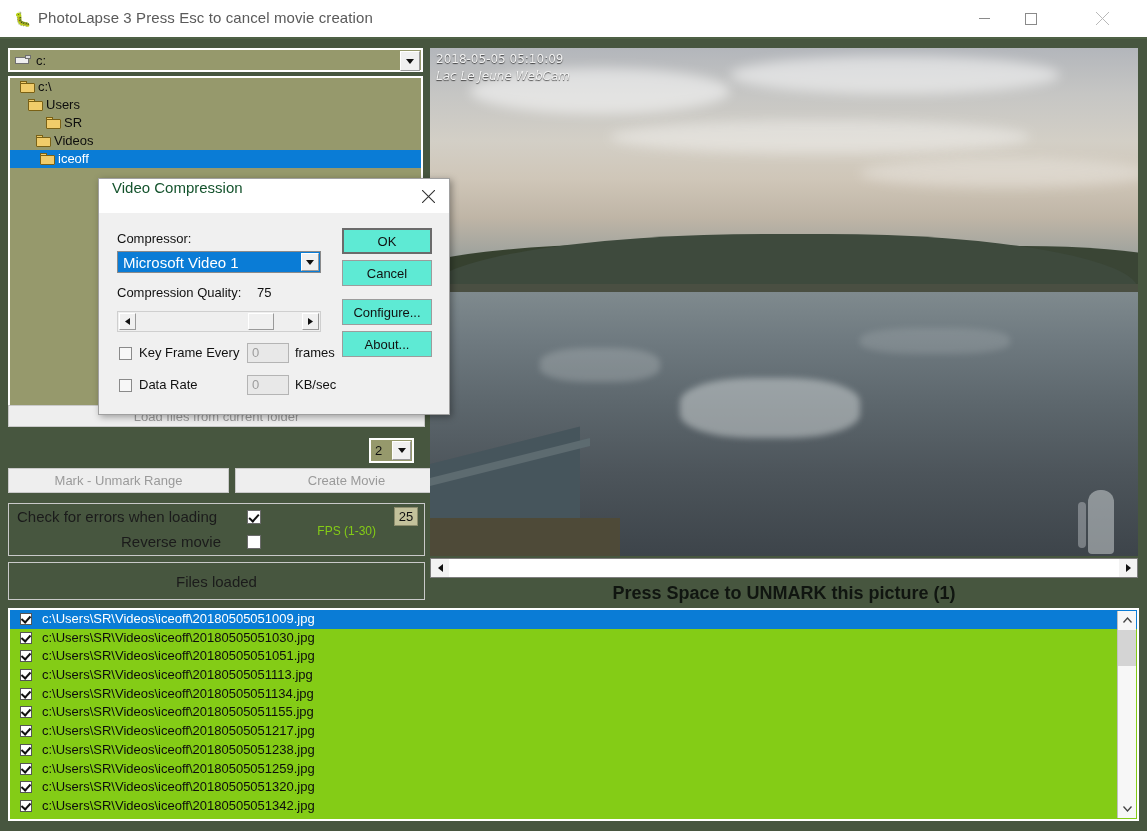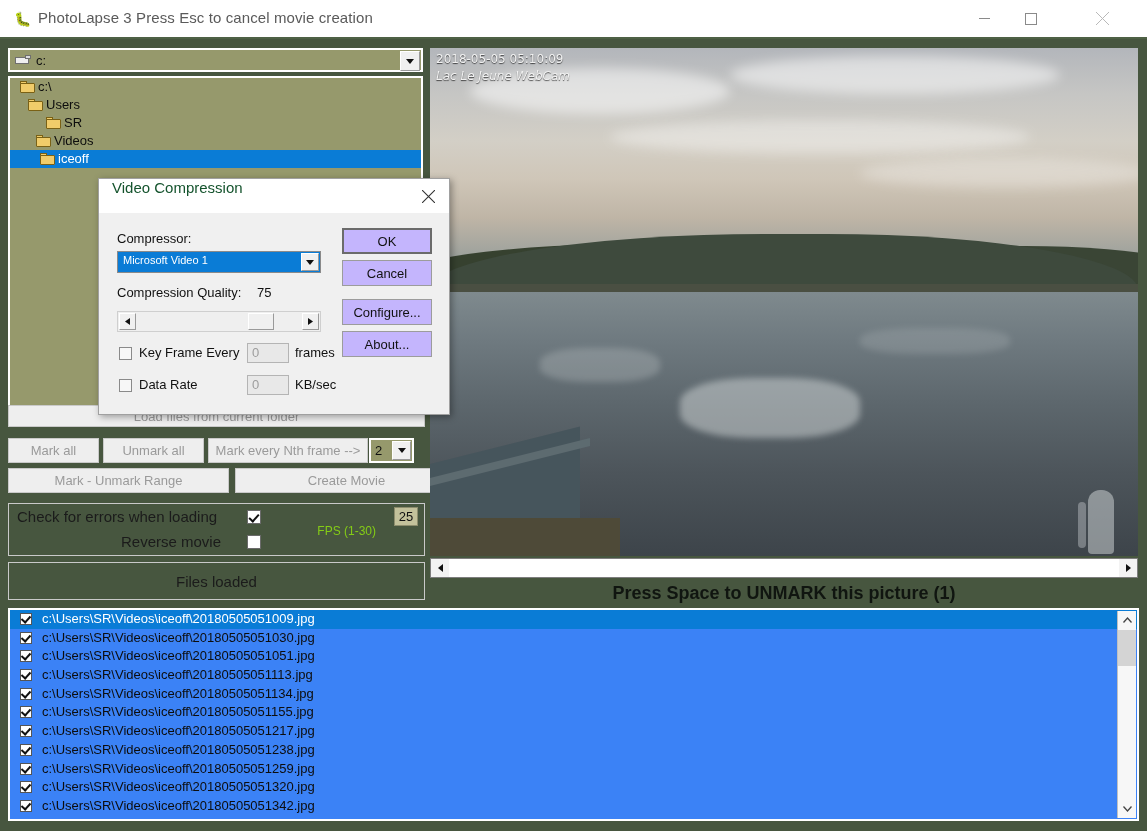--- a/index.html
+++ b/index.html
@@ -71,47 +71,47 @@
   .post{position:absolute;right:24px;bottom:2px;width:26px;height:64px;background:rgba(200,205,208,.55);border-radius:12px 12px 4px 4px;filter:blur(.4px);}
   .post2{position:absolute;right:52px;bottom:8px;width:8px;height:46px;background:rgba(190,196,200,.45);border-radius:4px;}
   .ov{position:absolute;left:6px;font-size:12px;color:#f2f2f2;font-family:"DejaVu Sans",sans-serif;text-shadow:0 1px 1px rgba(0,0,0,.65);white-space:nowrap;}
   .ov1{top:4px;} .ov2{top:21px;font-style:italic;}
 
   .hscroll{position:absolute;left:430px;top:558px;width:708px;height:20px;background:#fff;border:1px solid #7d7d7d;box-sizing:border-box;display:flex;align-items:center;justify-content:space-between;}
   .hs-btn{width:18px;height:18px;display:flex;align-items:center;justify-content:center;background:#f3f3f3;}
   .statusline{position:absolute;left:430px;top:580px;width:708px;height:26px;display:flex;align-items:center;justify-content:center;font-size:18px;font-weight:bold;color:#101510;}
 
   
-  .filelist{position:absolute;left:8px;top:608px;width:1131px;height:213px;background:#3b82f6;border:2px solid #fff;box-sizing:border-box;overflow:hidden;}
+  .filelist{position:absolute;left:8px;top:608px;width:1131px;height:213px;background:#84cc16;border:2px solid #fff;box-sizing:border-box;overflow:hidden;}
   .frow{position:relative;height:18.7px;line-height:18.7px;font-size:13px;color:#0d0d0d;white-space:nowrap;padding-left:32px;}
   .frow.sel{background:#0a7cd6;color:#fff;}
   .fchk{position:absolute;left:10px;top:3px;width:12px;height:12px;background:#fff;border:1px solid #555;box-sizing:border-box;}
   .fchk::after{content:"";position:absolute;left:2px;top:0px;width:4px;height:7px;border:solid #111;border-width:0 2px 2px 0;transform:rotate(42deg);}
   .vscroll{position:absolute;right:1px;top:1px;width:18px;bottom:1px;background:#f7f7f7;border-left:1px solid #c0c0c0;}
   .vs-btn{position:absolute;left:0;width:18px;height:18px;display:flex;align-items:center;justify-content:center;color:#444;font-size:11px;}
   .vs-up{top:0;} .vs-dn{bottom:0;}
   .vs-thumb{position:absolute;left:0;top:19px;width:18px;height:36px;background:#d4d4d4;}
 
   
   .dlg{position:absolute;left:98px;top:178px;width:350px;height:235px;background:#f0f0f0;border:1px solid #a0a0a0;box-shadow:2px 2px 7px rgba(0,0,0,.35);}
   .dlg-tb{position:relative;height:34px;background:#fff;}
   .dlg-title{position:absolute;left:13px;top:0;font-size:15px;color:#14532d;}
   .dlg-x{position:absolute;right:10px;top:6px;width:22px;height:22px;display:flex;align-items:center;justify-content:center;color:#333;}
   .dlg-body{position:relative;height:201px;background:#f0f0f0;}
   .d-lbl{position:absolute;font-size:13px;color:#111;}
   .combo{position:absolute;left:18px;top:38px;width:204px;height:22px;background:#0a7cd6;border:1px solid #8a8a8a;box-sizing:border-box;}
-  .combo .ctext{position:absolute;left:5px;top:2px;font-size:11px;color:#fff;}
+  .combo .ctext{position:absolute;left:5px;top:2px;font-size:15px;color:#fff;}
   .combo .carrow{position:absolute;right:1px;top:1px;width:18px;height:18px;background:#f0f0f0;border:1px solid #9a9a9a;border-top-color:#fff;border-left-color:#fff;box-sizing:border-box;display:flex;align-items:center;justify-content:center;}
   .slider{position:absolute;left:18px;top:98px;width:204px;height:21px;background:#efefef;border:1px solid #cfcfcf;box-sizing:border-box;}
   .sl-b{position:absolute;top:1px;width:17px;height:17px;background:#f0f0f0;border:1px solid #9a9a9a;border-top-color:#fff;border-left-color:#fff;box-sizing:border-box;display:flex;align-items:center;justify-content:center;}
   .sl-l{left:1px;} .sl-r{right:1px;}
   .sl-thumb{position:absolute;left:130px;top:1px;width:26px;height:17px;background:#f0f0f0;border:1px solid #9a9a9a;border-top-color:#fff;border-left-color:#fff;box-sizing:border-box;}
   .dchk{position:absolute;width:13px;height:13px;background:#f7f7f7;border:1px solid #8a8a8a;box-sizing:border-box;}
   .dfield{position:absolute;width:42px;height:20px;background:#e8e8e8;border:1px solid #b4b4b4;box-sizing:border-box;font-size:13px;color:#9d9d9d;padding-left:4px;line-height:18px;}
-  .dbtn{position:absolute;left:243px;width:90px;height:26px;background:#c4b5fd;border:1px solid #9c9c9c;box-sizing:border-box;display:flex;align-items:center;justify-content:center;font-size:13px;color:#111;}
+  .dbtn{position:absolute;left:243px;width:90px;height:26px;background:#5eead4;border:1px solid #9c9c9c;box-sizing:border-box;display:flex;align-items:center;justify-content:center;font-size:13px;color:#111;}
   .dbtn.def{border:2px solid #6b6b6b;}
 </style>
 </head>
 <body>
 
 <div class="app">
 
   <div class="titlebar">
     <div class="tb-icon">🐛</div>
     <div class="tb-title">PhotoLapse 3  Press Esc to cancel movie creation</div>
@@ -162,25 +162,20 @@
         <span class="folder"><b></b><i></i></span><span>Videos</span>
       </div>
       <div class="trow sel" style="padding-left:30px">
         <span class="folder"><b></b><i></i></span><span>iceoff</span>
       </div>
     </div>
   </div>
 
   <div class="loadbtn">Load files from current folder</div>
 
-  <div class="btnrow r1">
-    <div class="gbtn" style="width:91px">Mark all</div>
-    <div class="gbtn" style="width:101px;margin-left:4px">Unmark all</div>
-    <div class="gbtn" style="width:160px;margin-left:4px">Mark every Nth frame --&gt;</div>
-  </div>
   <div class="nbox">
     <div class="nv">2</div>
     <div class="na">
       <svg width="8" height="5" viewBox="0 0 8 5">
           <path d="M0 0 L8 0 L4 5 Z" fill="#111"></path>
         </svg>
     </div>
   </div>
 
   <div class="btnrow r2">

